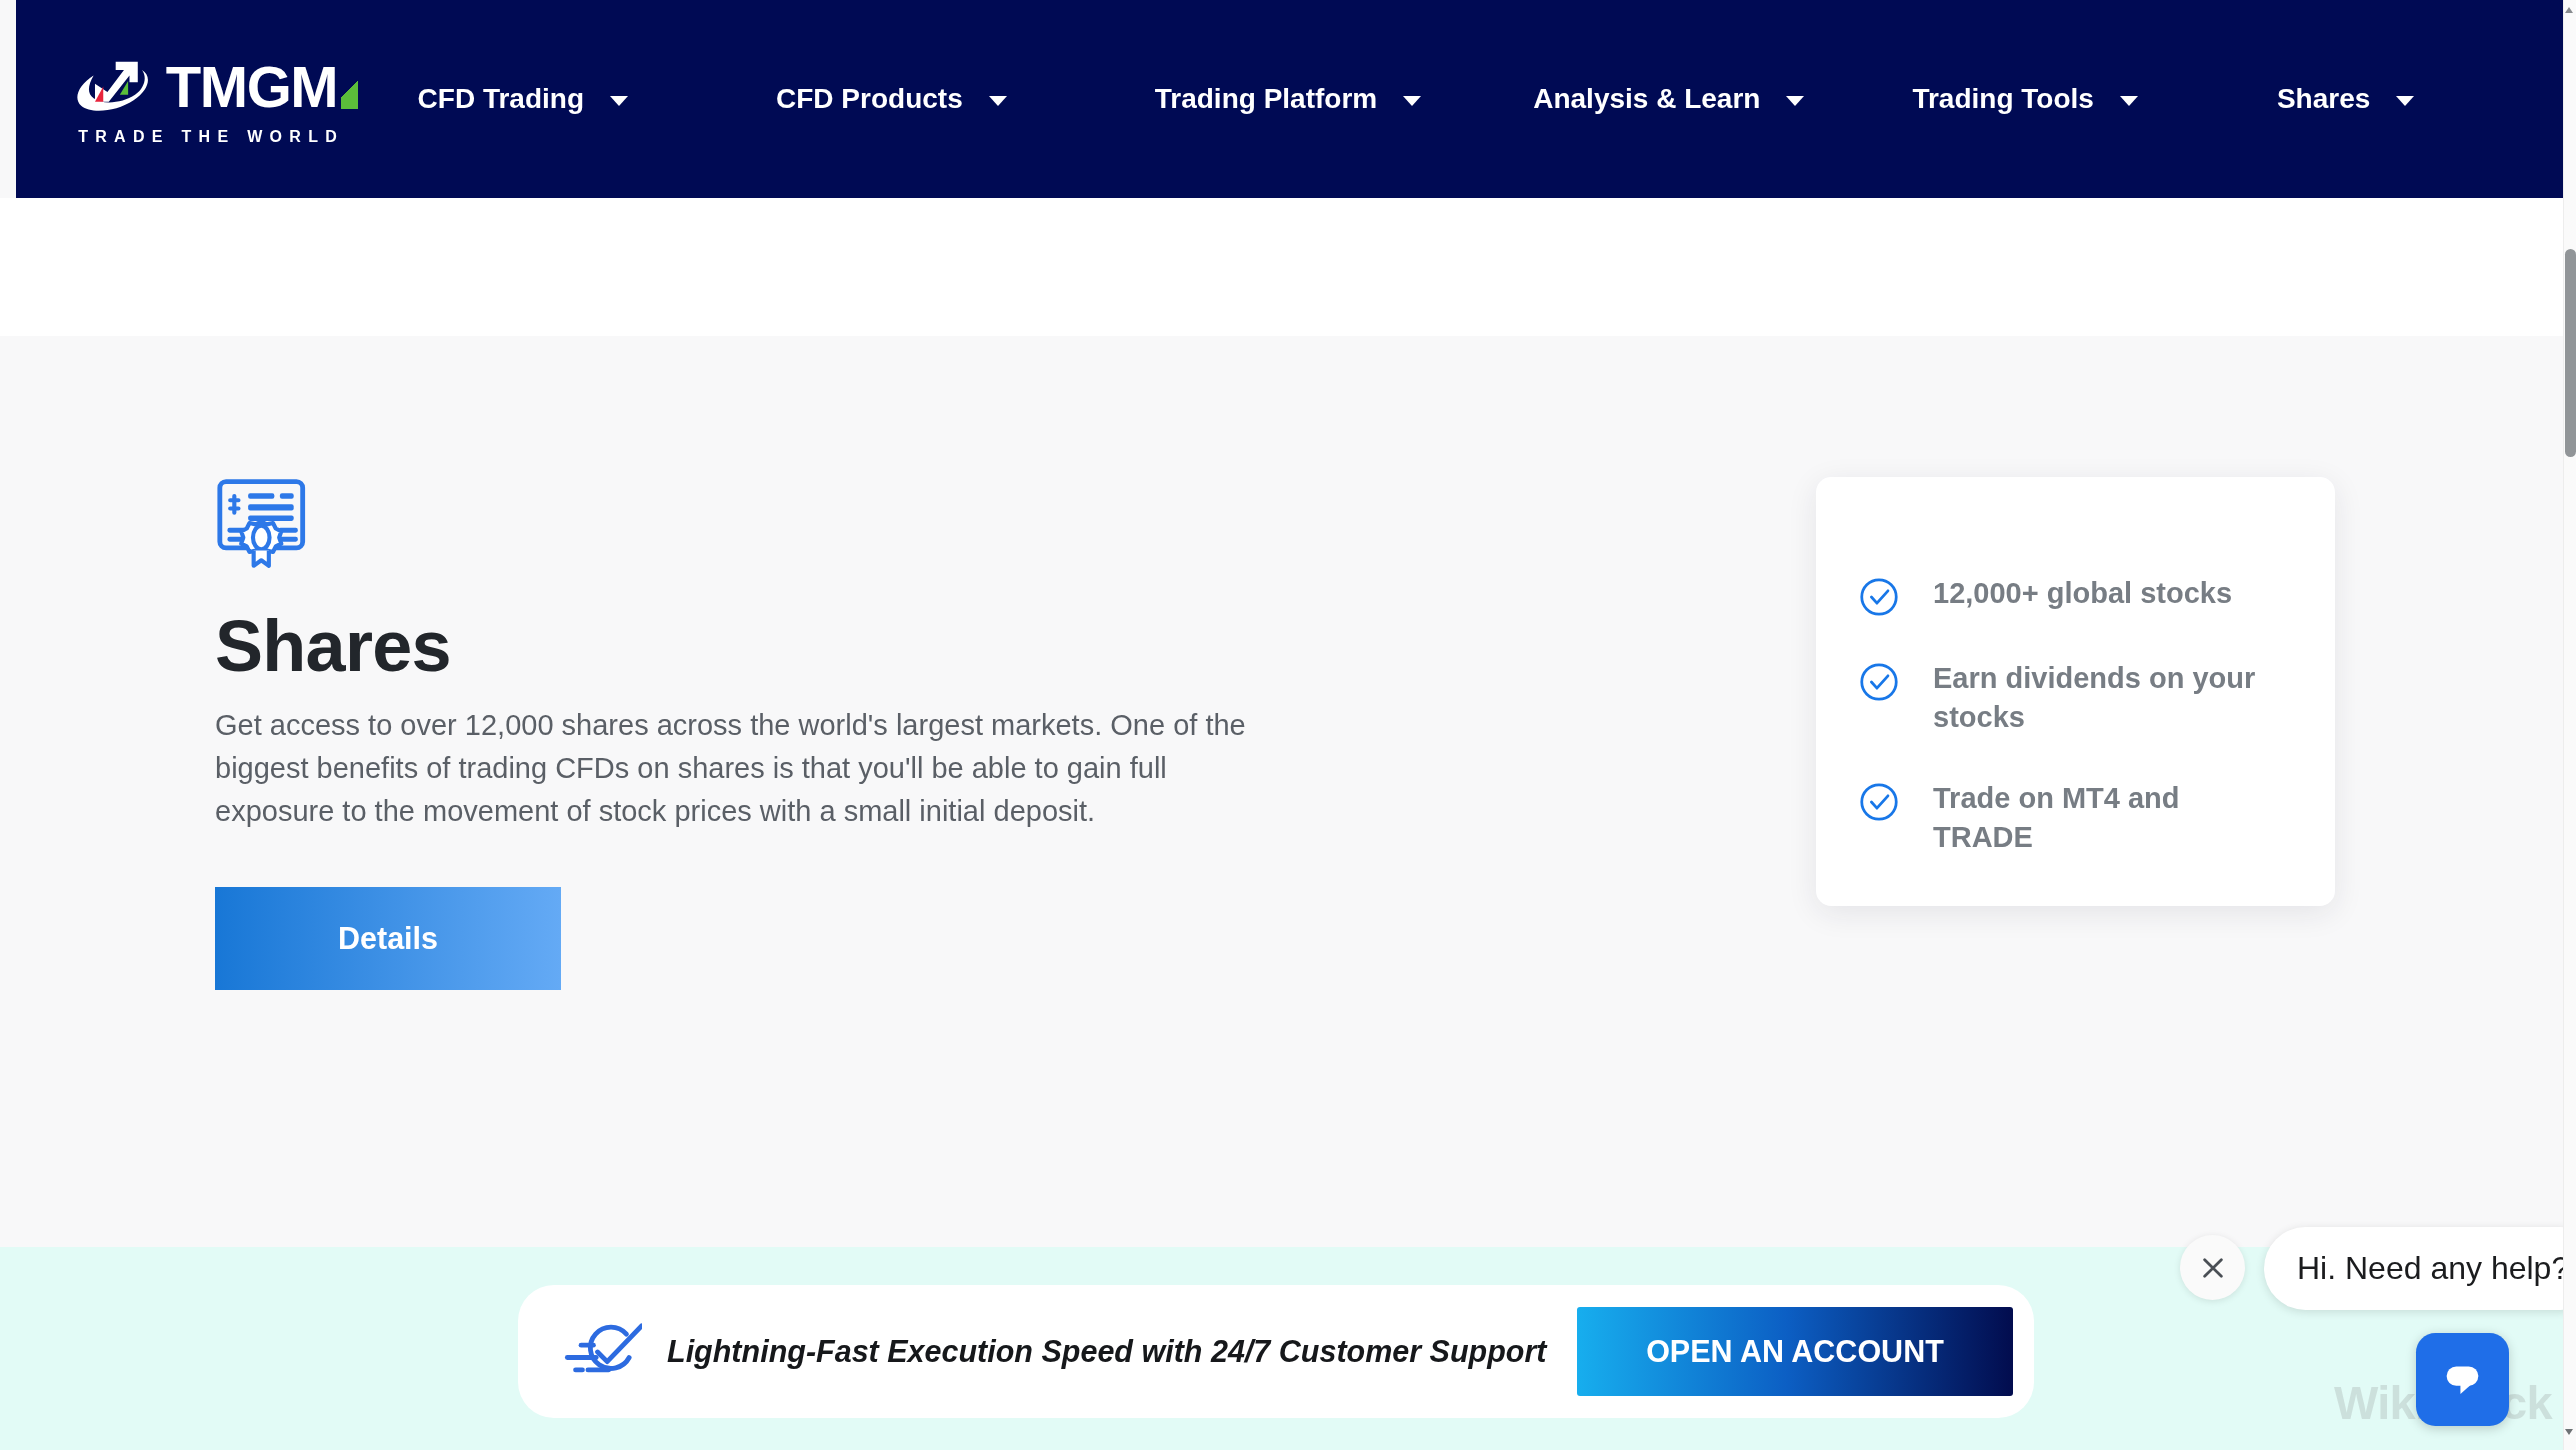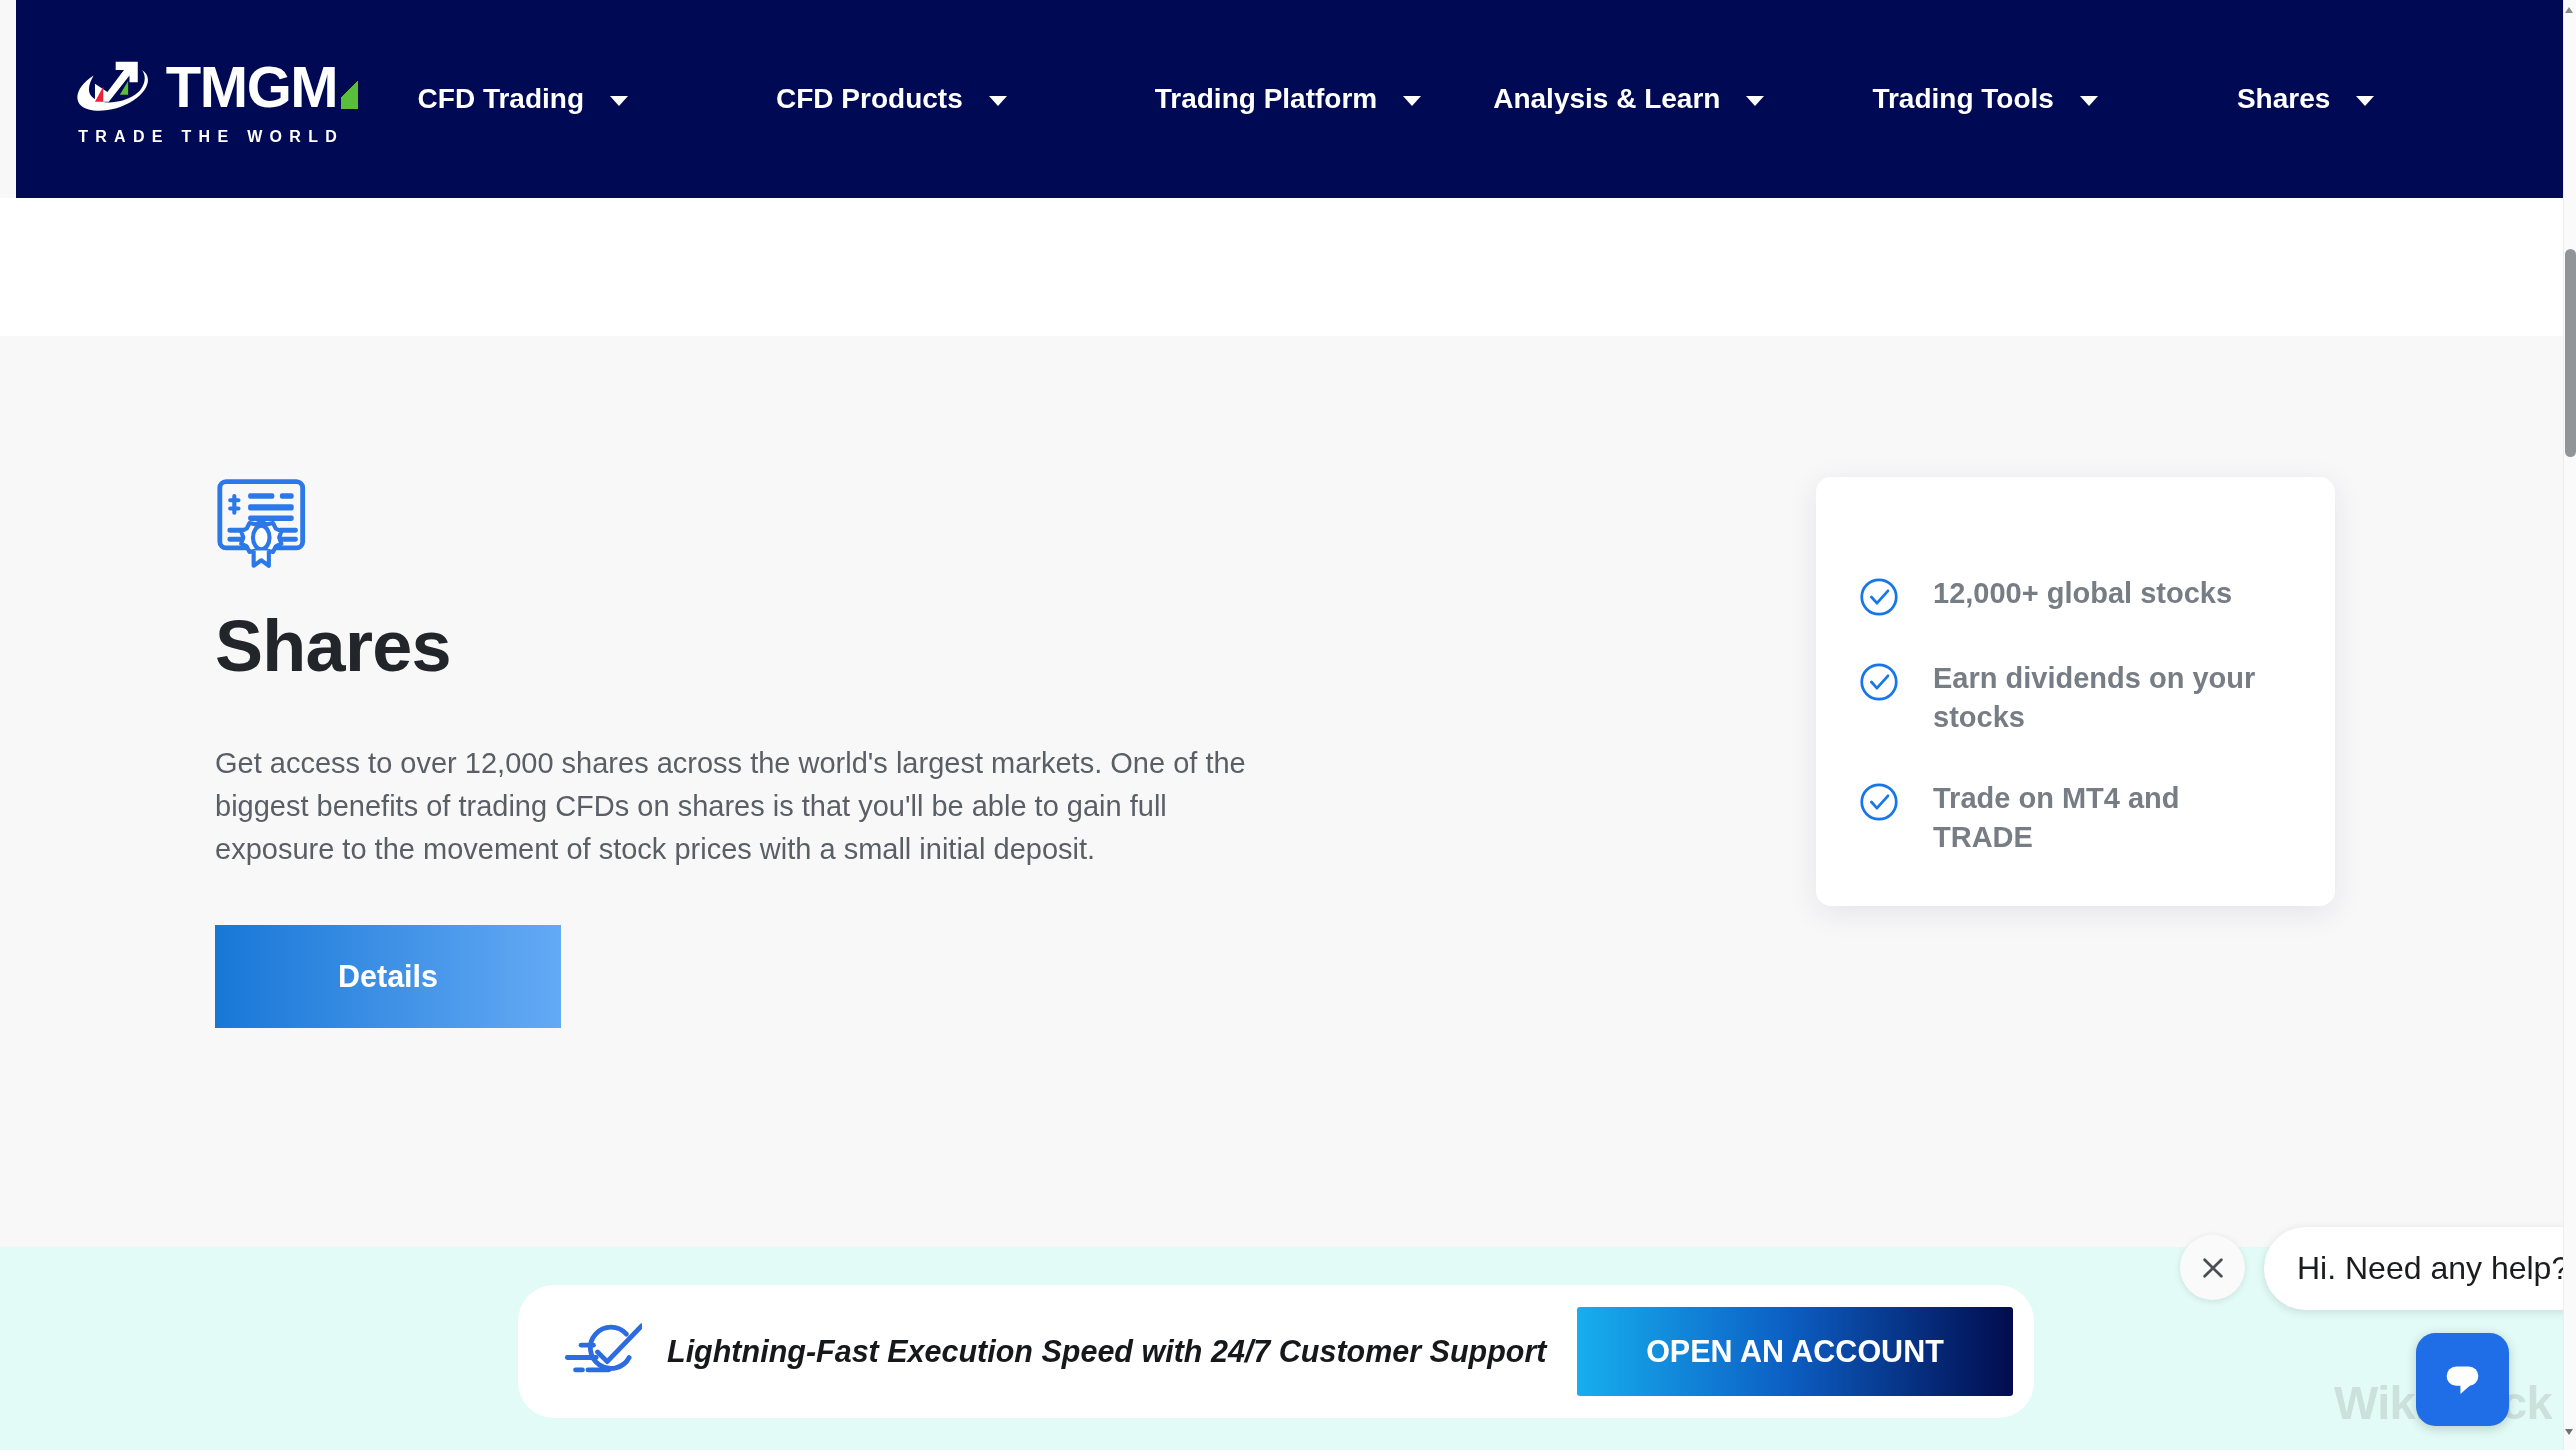--- a/index.html
+++ b/index.html
@@ -61,21 +61,21 @@
 
   #shares-icon { width:107px; height:90px; display:block; }
 
   #page-title {
     margin-top:42px;
     font-size:72px; font-weight:700; color:#22262B;
     letter-spacing:-0.7px; line-height:1;
   }
 
   #page-desc {
-    margin-top:60px;
+    margin-top:22px;
     font-size:29px; line-height:1.48; color:#5A5F66;
     max-width:1053px;
   }
 
   #details-button {
     margin-top:54px;
     width:346px; height:103px;
     background:linear-gradient(90deg,#1877D6 0%,#64AAF5 100%);
     color:#ffffff; font-size:30.5px; font-weight:700;
     display:flex; align-items:center; justify-content:center;
@@ -203,21 +203,21 @@
       <span class="nav-caret"></span>
     </div>
     <div class="nav-item" style="margin-left:148px">
       <span>CFD Products</span>
       <span class="nav-caret"></span>
     </div>
     <div class="nav-item" style="margin-left:148px">
       <span>Trading Platform</span>
       <span class="nav-caret"></span>
     </div>
-    <div class="nav-item" style="margin-left:72px">
+    <div class="nav-item" style="margin-left:112px">
       <span>Analysis &amp; Learn</span>
       <span class="nav-caret"></span>
     </div>
     <div class="nav-item" style="margin-left:108px">
       <span>Trading Tools</span>
       <span class="nav-caret"></span>
     </div>
     <div class="nav-item" style="margin-left:139px">
       <span>Shares</span>
       <span class="nav-caret"></span>

